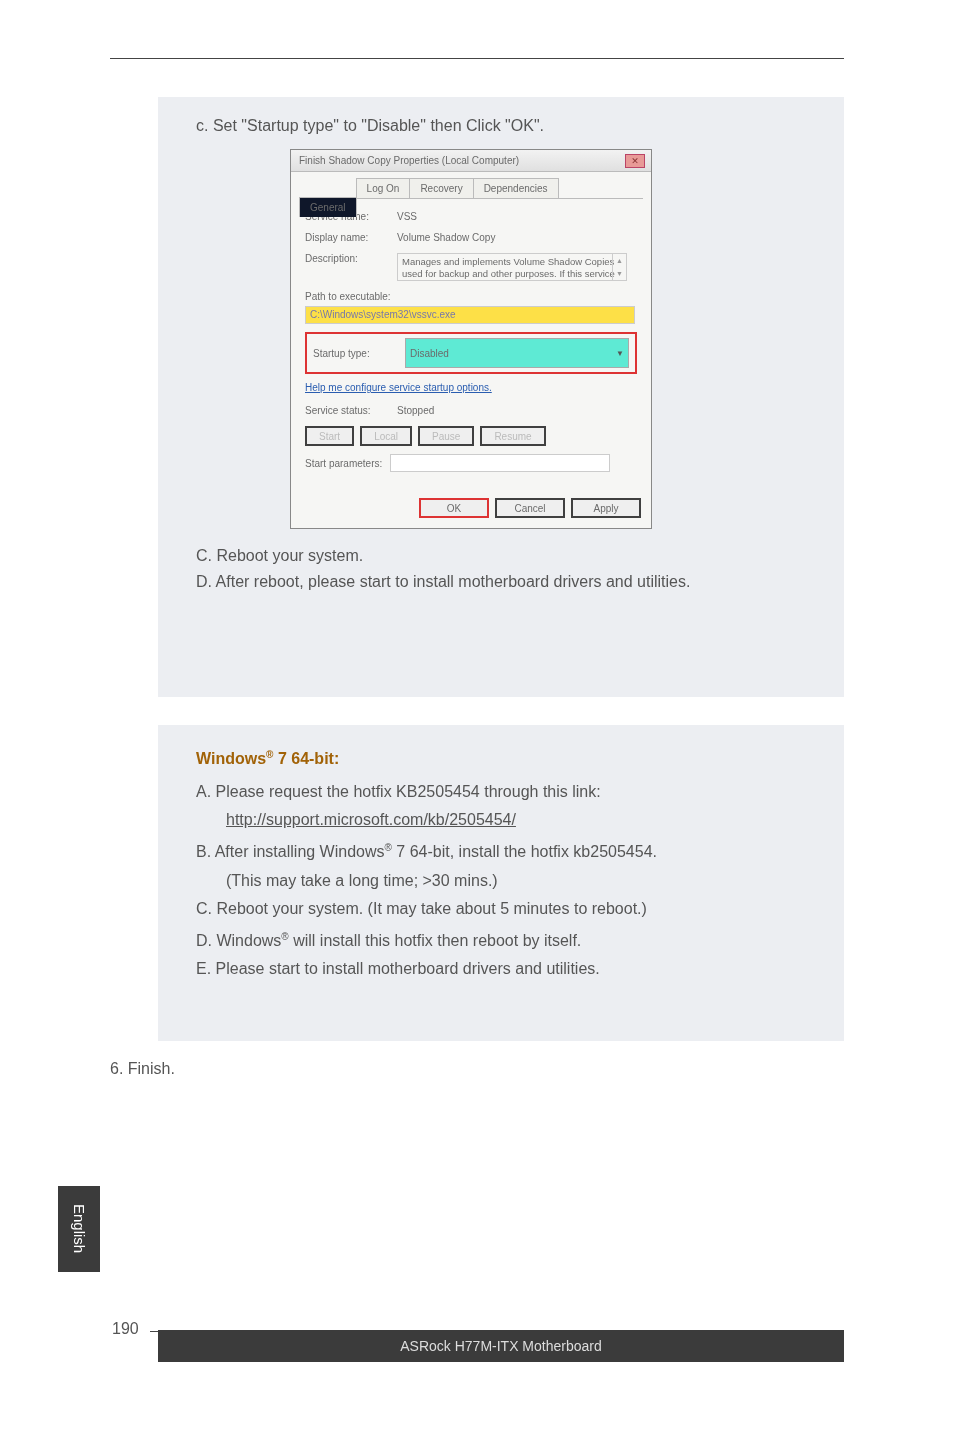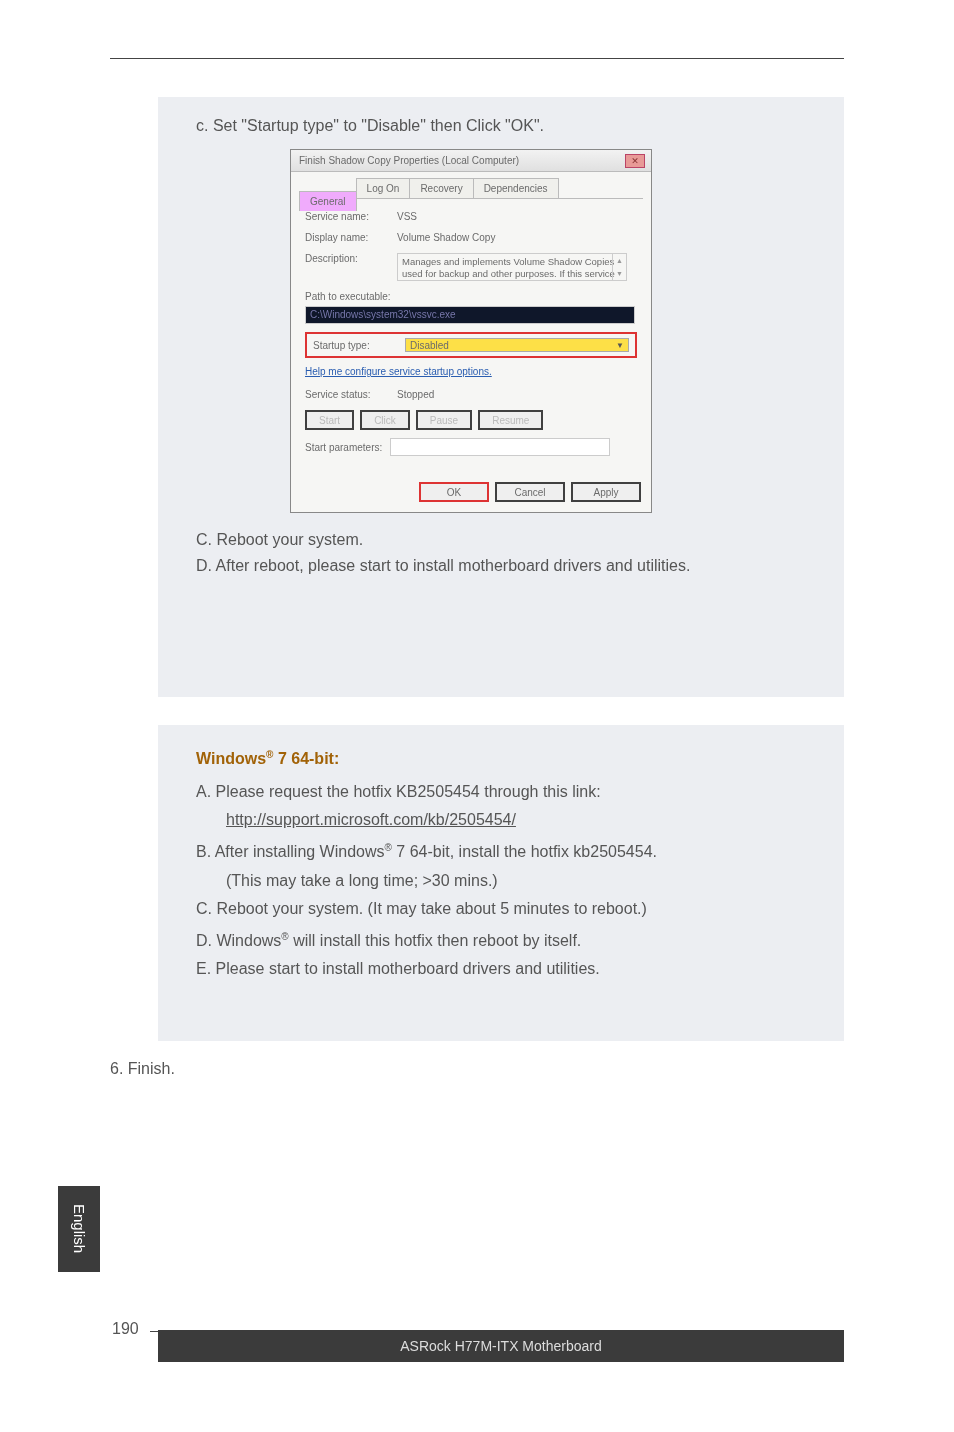--- a/index.html
+++ b/index.html
@@ -7,32 +7,32 @@
     .top-hr { position: absolute; top: 58px; left: 110px; right: 110px; height: 1px; background: #444; }
     .gray-box { position: absolute; left: 158px; right: 110px; background: #eceef2; padding: 20px 30px 24px 38px; }
     .gray-box-1 { top: 97px; height: 600px; }
     .step-c { font-size: 16px; color: #555; margin-bottom: 14px; }
     .dialog-wrap { margin-left: 94px; }
     .dialog { width: 362px; background: #f6f6f4; border: 1px solid #888; font-size: 10px; color: #6b6b6b; position: relative; }
     .dialog-title { height: 22px; line-height: 22px; padding-left: 8px; font-size: 10px; color: #6a6a6a; background: linear-gradient(#f2f2f2,#e0e0e0); border-bottom: 1px solid #bbb; }
     .dialog-close { position: absolute; right: 6px; top: 4px; width: 20px; height: 14px; background: #e89a97; border: 1px solid #b46; text-align: center; font-size: 9px; color: #833; line-height: 12px; }
     .tabs { display: flex; margin: 6px 8px 0 8px; border-bottom: 1px solid #bbb; }
     .tab { padding: 4px 10px; border: 1px solid #bbb; border-bottom: none; background: #f0f0ec; font-size: 10px; margin-right: -1px; }
-    .tab.active { background: #f0abfc; position: relative; top: 13px; }
+    .tab.active { background: #0f172a; position: relative; top: 19px; }
     .dialog-body { padding: 12px 14px 8px 14px; }
     .row { display: flex; margin-bottom: 10px; align-items: flex-start; }
     .row-label { width: 92px; flex-shrink: 0; }
     .row-value {}
     .desc-box { border: 1px solid #ccc; padding: 2px 4px; width: 230px; height: 28px; font-size: 9.5px; line-height: 12px; position: relative; }
     .desc-scroll { position: absolute; right: 0; top: 0; width: 14px; height: 100%; display: flex; flex-direction: column; }
     .desc-scroll div { flex: 1; border-left: 1px solid #ccc; display: flex; align-items: center; justify-content: center; font-size: 7px; color: #999; }
-    .path-field { border: 1px solid #ccc; padding: 2px 4px; width: 330px; height: 18px; color: #77a; background: #0f172a; }
+    .path-field { border: 1px solid #ccc; padding: 2px 4px; width: 330px; height: 18px; color: #77a; background: #fde047; }
     .red-box { border: 2px solid #d33; padding: 4px 6px; display: flex; align-items: center; margin-bottom: 8px; }
     .red-box .row-label { width: 92px; }
-    .startup-select { flex: 1; border: 1px solid #aaa; height: 14px; padding: 0 4px; display: flex; align-items: center; justify-content: space-between; background: #fde047; }
+    .startup-select { flex: 1; border: 1px solid #aaa; height: 30px; padding: 0 4px; display: flex; align-items: center; justify-content: space-between; background: #5eead4; }
     .startup-select .arrow { font-size: 8px; color: #555; }
     .help-link { color: #2a5db0; text-decoration: underline; font-size: 10px; margin-bottom: 12px; display: block; }
     .btn-row { display: flex; gap: 6px; margin-bottom: 8px; }
     .dbtn { border: 2px solid #404040; background: #efefef; height: 20px; padding: 0 12px; font-size: 10px; line-height: 18px; text-align: center; }
     .dbtn.disabled { color: #bbb; }
     .note { font-size: 9.5px; margin-bottom: 10px; line-height: 13px; }
     .start-params { display: flex; align-items: center; margin-bottom: 12px; }
     .start-params input { border: 1px solid #ccc; height: 18px; width: 220px; margin-left: 8px; }
     .bottom-btns { display: flex; justify-content: flex-end; gap: 6px; padding: 6px 10px 10px 10px; }
     .bottom-btns .dbtn { width: 70px; }
@@ -102,21 +102,21 @@
             <span class="arrow">▼</span>
           </div>
         </div>
         <span class="help-link">Help me configure service startup options.</span>
         <div class="row">
           <span class="row-label">Service status:</span>
           <span class="row-value">Stopped</span>
         </div>
         <div class="btn-row">
           <div class="dbtn disabled">Start</div>
-          <div class="dbtn disabled">Click</div>
+          <div class="dbtn disabled">Local</div>
           <div class="dbtn disabled">Pause</div>
           <div class="dbtn disabled">Resume</div>
         </div>
         <div class="start-params">
           <span>Start parameters:</span>
           <input type="text" style="">
         </div>
       </div>
       <div class="bottom-btns">
         <div class="dbtn ok">OK</div>

